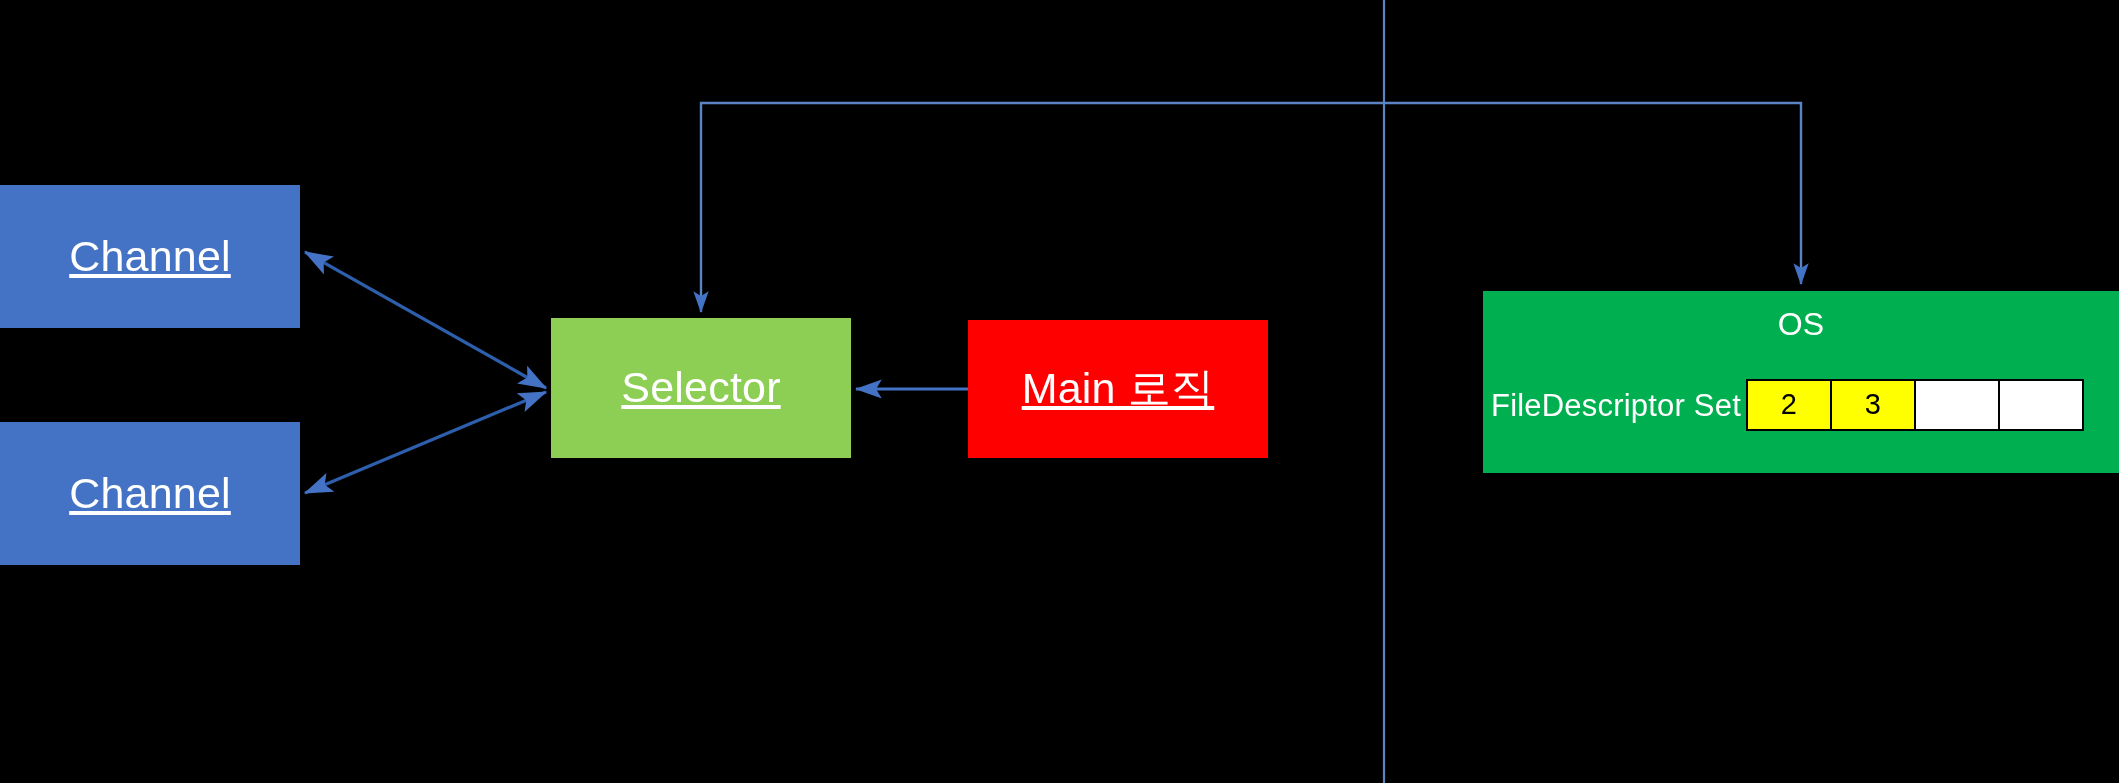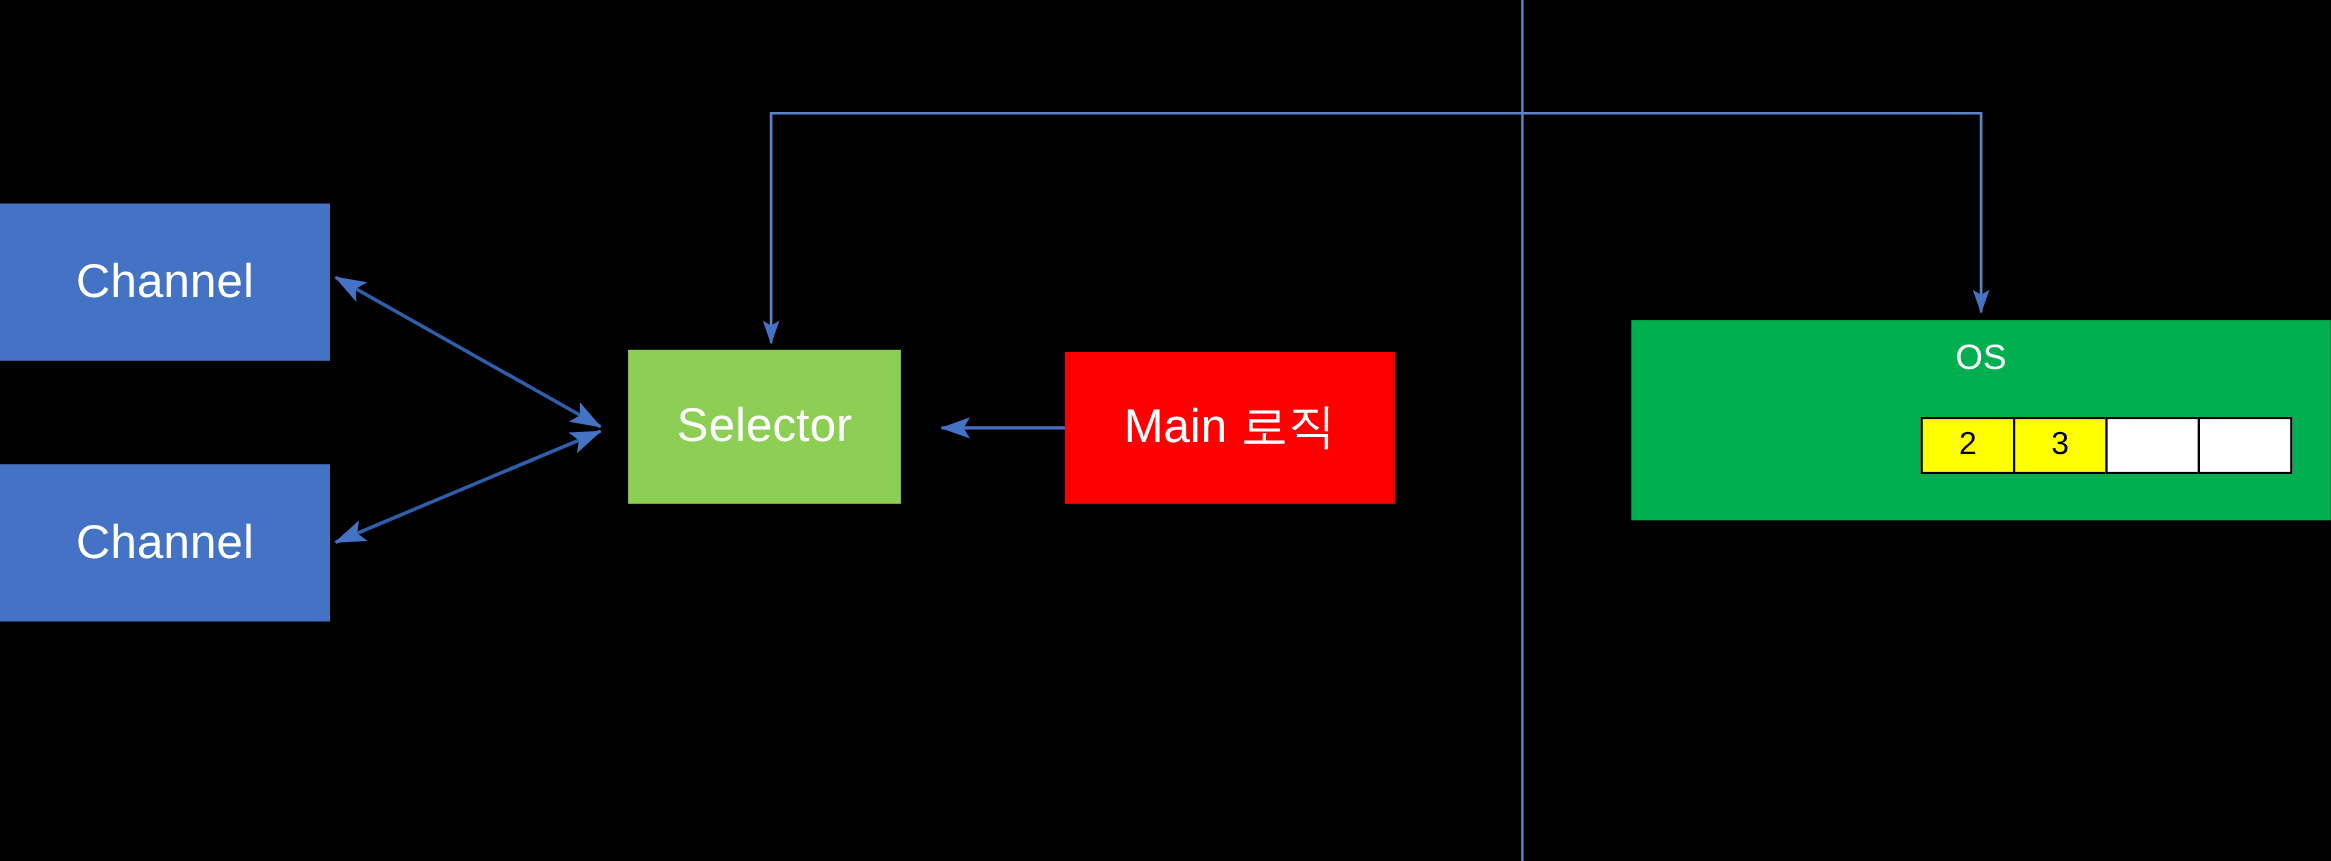--- a/index.html
+++ b/index.html
@@ -29,45 +29,45 @@
   .node {
     position: absolute;
     box-sizing: border-box;
     display: flex;
     align-items: center;
     justify-content: center;
     color: #ffffff;
     font-weight: 400;
     letter-spacing: 0.2px;
     line-height: 1.1;
+    text-decoration: underline;
   }
   .node-channel-top {
     left: 0px;
     top: 185px;
     width: 300px;
     height: 143px;
     background: #4472C4;
     font-size: 43px;
   }
   .node-channel-bottom {
     left: 0px;
     top: 422px;
     width: 300px;
     height: 143px;
     background: #4472C4;
     font-size: 43px;
   }
   .node-selector {
     left: 551px;
     top: 318px;
-    width: 248px;
+    width: 300px;
     height: 140px;
     background: #8DCF54;
     font-size: 43px;
-    margin-left: 20px;
   }
   .node-main {
     left: 968px;
     top: 320px;
     width: 300px;
     height: 138px;
     background: #FF0000;
     font-size: 43px;
   }
   .node-os {
@@ -168,20 +168,21 @@
   </div>
 
   <div class="node node-main">
     <span>Main 로직</span>
   </div>
 
   <div class="node node-os">
     <div class="os-title">OS</div>
 
     <div class="fd-row">
+      <div class="fd-label">FileDescriptor Set</div>
       <div class="fd-cells" id="fd-cells">
           <div class="fd-cell filled">2</div>
           <div class="fd-cell filled">3</div>
           <div class="fd-cell"></div>
           <div class="fd-cell"></div>
         </div>
     </div>
   </div>
 
 </div>

